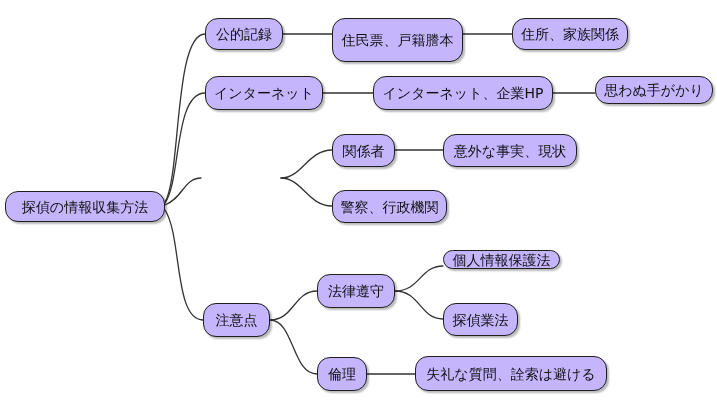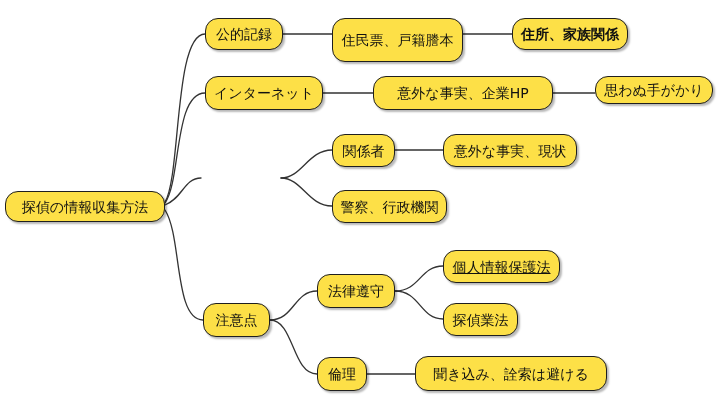--- a/index.html
+++ b/index.html
@@ -22,21 +22,21 @@
   }
   #edges path {
     fill: none;
     stroke: #333333;
     stroke-width: 1.3;
     stroke-linecap: round;
   }
   .node {
     position: absolute;
     box-sizing: border-box;
-    background: #fde047;
+    background: #c4b5fd;
     border: 1.5px solid #1f1f1f;
     border-radius: 13px;
     box-shadow: 2px 2px 2px rgba(0,0,0,0.28);
     display: flex;
     align-items: center;
     justify-content: center;
     font-size: 14px;
     color: #111111;
     white-space: nowrap;
     line-height: 1;
@@ -65,40 +65,40 @@
     <path d="M395,291 C420,291 420,319 443,319"></path>
     <path d="M367,374 L415,374"></path>
   </svg>
 
   <div class="node" style="left:5px; top:191px; width:160px; height:31px;">探偵の情報収集方法</div>
 
   <div class="node" style="left:205px; top:18px; width:78px; height:32px;">公的記録</div>
 
   <div class="node" style="left:332px; top:18px; width:131px; height:44px;">住民票、戸籍謄本</div>
 
-  <div class="node" style="left:512px; top:18px; width:116px; height:32px;font-weight:bold;">住所、家族関係</div>
+  <div class="node" style="left:512px; top:18px; width:116px; height:32px;">住所、家族関係</div>
 
   <div class="node" style="left:205px; top:76px; width:118px; height:34px;">インターネット</div>
 
-  <div class="node" style="left:373px; top:76px; width:180px; height:34px;">意外な事実、企業HP</div>
+  <div class="node" style="left:373px; top:76px; width:180px; height:34px;">インターネット、企業HP</div>
 
   <div class="node" style="left:595px; top:76px; width:118px; height:28px;">思わぬ手がかり</div>
 
 
   <div class="node" style="left:332px; top:134px; width:63px; height:33px;">関係者</div>
 
   <div class="node" style="left:443px; top:134px; width:134px; height:33px;">意外な事実、現状</div>
 
   <div class="node" style="left:332px; top:190px; width:115px; height:33px;">警察、行政機関</div>
 
   <div class="node" style="left:203px; top:303px; width:67px; height:34px;">注意点</div>
 
   <div class="node" style="left:317px; top:274px; width:78px; height:34px;">法律遵守</div>
 
-  <div class="node" style="left:443px; top:250px; width:117px; height:33px;text-decoration:underline;">個人情報保護法</div>
+  <div class="node" style="left:443px; top:250px; width:117px; height:19px;">個人情報保護法</div>
 
   <div class="node" style="left:443px; top:303px; width:75px; height:33px;">探偵業法</div>
 
   <div class="node" style="left:317px; top:357px; width:50px; height:34px;">倫理</div>
 
-  <div class="node" style="left:415px; top:356px; width:192px; height:35px;">聞き込み、詮索は避ける</div>
+  <div class="node" style="left:415px; top:356px; width:192px; height:35px;">失礼な質問、詮索は避ける</div>
 
 </div>
 
 </body></html>

